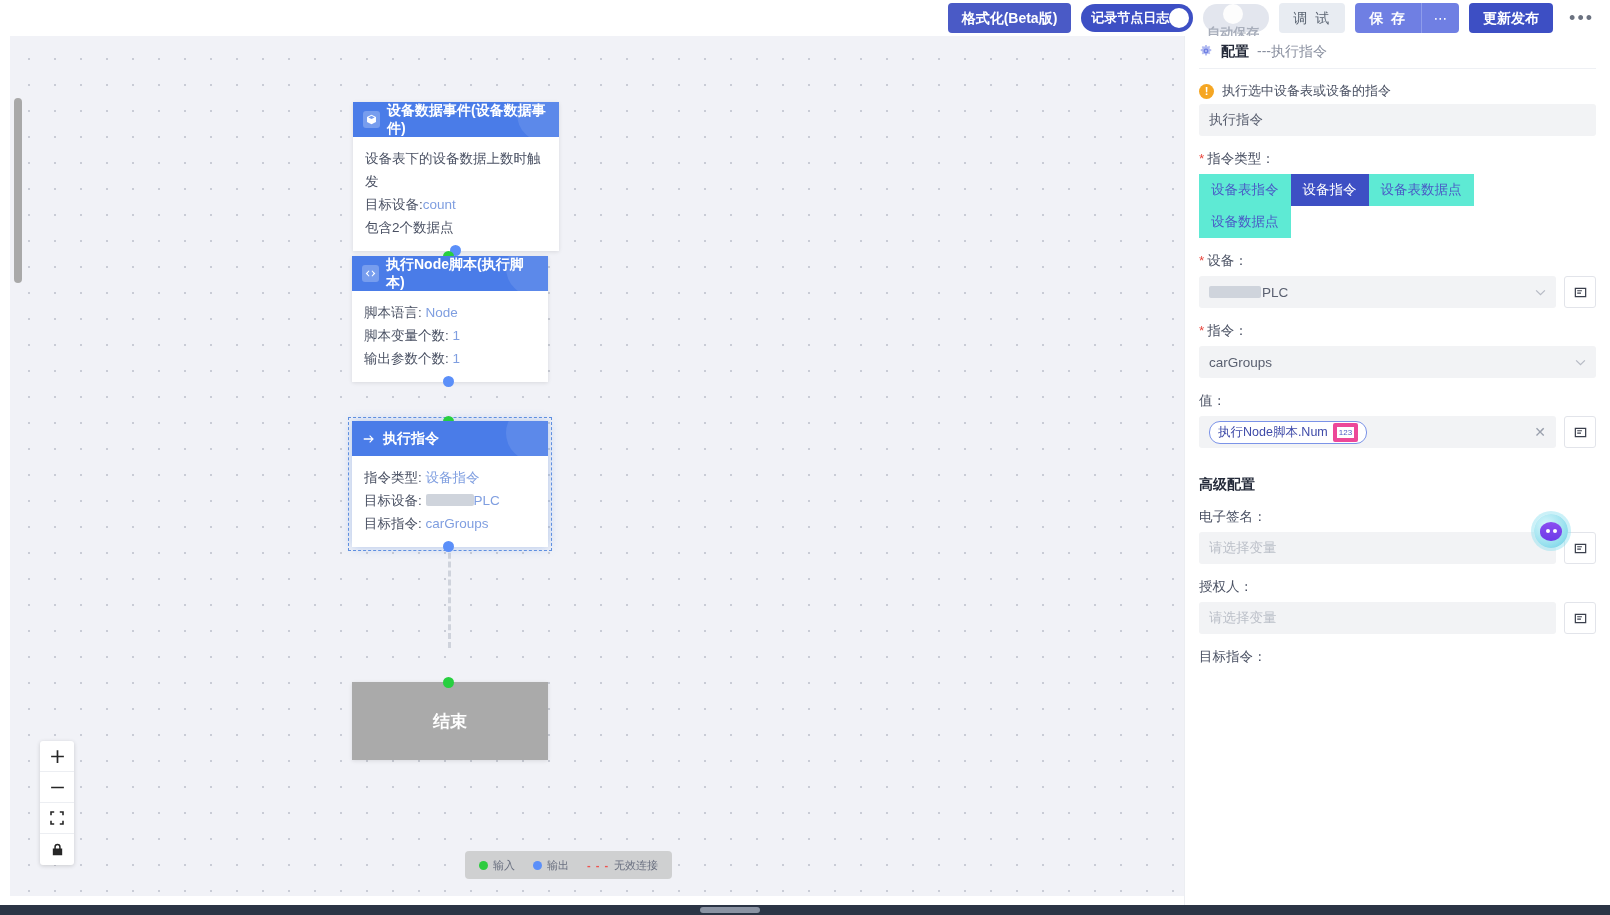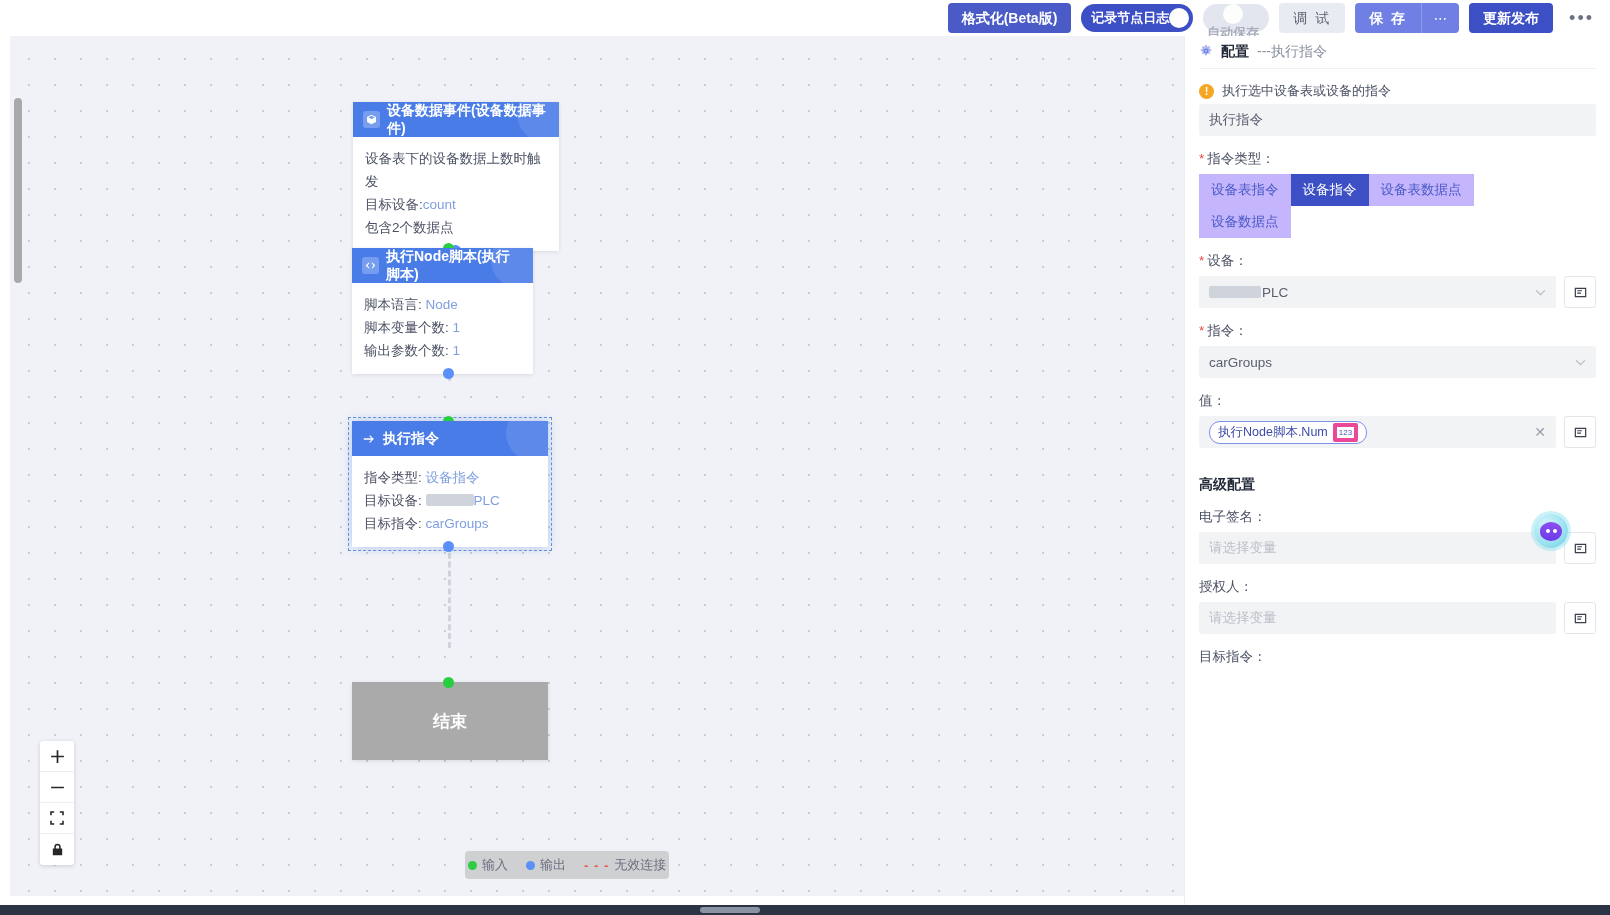--- a/index.html
+++ b/index.html
@@ -78,21 +78,21 @@
   }
   .node-body { padding: 10px 12px 12px 12px; font-size: 13.5px; color: #4a5163; line-height: 23px; }
   .node-body .v { color: #7f9ee0; }
   .hicon {
     width: 17px; height: 17px; border-radius: 3px; flex: none;
     display: flex; align-items: center; justify-content: center;
     font-size: 11px; background: rgba(255,255,255,.25); color: #fff;
   }
 
   #node-event  { left: 343px; top: 66px;  width: 206px; }
-  #node-script { left: 342px; top: 212px; width: 181px; }
+  #node-script { left: 342px; top: 220px; width: 196px; }
   #node-cmd    { left: 342px; top: 385px; width: 196px; }
   #node-cmd.selected {
     outline: 1px dashed #5e8fe0; outline-offset: 3px;
     box-shadow: 0 0 10px rgba(94,143,224,.45);
   }
   #node-end {
     left: 342px; top: 646px; width: 196px; height: 78px; background: #aaaaaa;
     display: flex; align-items: center; justify-content: center;
     color: #fff; font-size: 17px; font-weight: bold;
   }
@@ -115,21 +115,21 @@
     height: 31px; display: flex; align-items: center; justify-content: center;
     border-bottom: 1px solid #eceef2; cursor: pointer; color: #262626;
   }
   .zoombtn:last-child { border-bottom: none; }
 
   
   .legend {
     position: absolute; left: 455px; top: 815px;
     background: #cfd0d1; border-radius: 4px;
     height: 28px; display: flex; align-items: center; gap: 18px;
-    padding: 0 3px; font-size: 13px; color: #6a7080;
+    padding: 0 14px; font-size: 11px; color: #6a7080;
   }
   .legend .it { display: flex; align-items: center; gap: 5px; }
   .dotg { width: 9px; height: 9px; border-radius: 50%; background: #2ecc40; }
   .dotb { width: 9px; height: 9px; border-radius: 50%; background: #5b8ff9; }
   .dash { color: #ef5350; font-weight: bold; letter-spacing: 1px; }
 
   
   .panel {
     position: absolute; left: 1184px; top: 36px; width: 426px; height: 879px;
     background: #fff; border-left: 1px solid #eceef2; overflow: hidden;
@@ -162,21 +162,21 @@
   .row { display: flex; gap: 8px; align-items: stretch; }
   .row .input { flex: 1; }
   .sqbtn {
     width: 32px; height: 32px; border: 1px solid #e2e4ea; border-radius: 3px;
     background: #fff; display: flex; align-items: center; justify-content: center;
     cursor: pointer; flex: none; color: #3a3f4c;
   }
 
   .seg { display: flex; flex-wrap: wrap; width: 298px; }
   .segitem {
-    background: #c4b5fd; color: #4a5ac6; font-size: 13.5px;
+    background: #5eead4; color: #4a5ac6; font-size: 13.5px;
     padding: 7px 12px; cursor: pointer; white-space: nowrap;
   }
   .segitem.active { background: #3d4fc4; color: #fff; }
   .tag {
     display: inline-flex; align-items: center; gap: 5px;
     border: 1px solid #7b93e8; border-radius: 11px;
     padding: 1px 8px; font-size: 12.5px; color: #3e4aa8; background: #fff;
   }
   .tag .badge {
     border: 4px solid #ec4899; border-radius: 2px; font-size: 8px;

